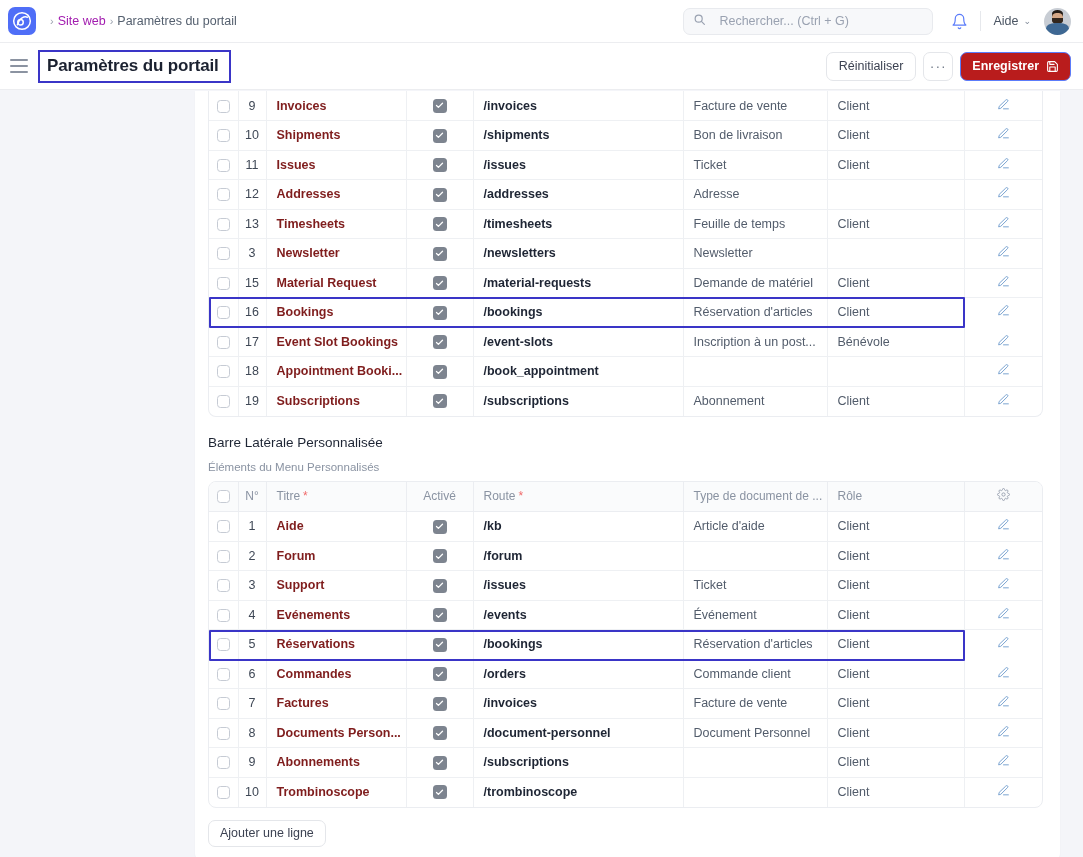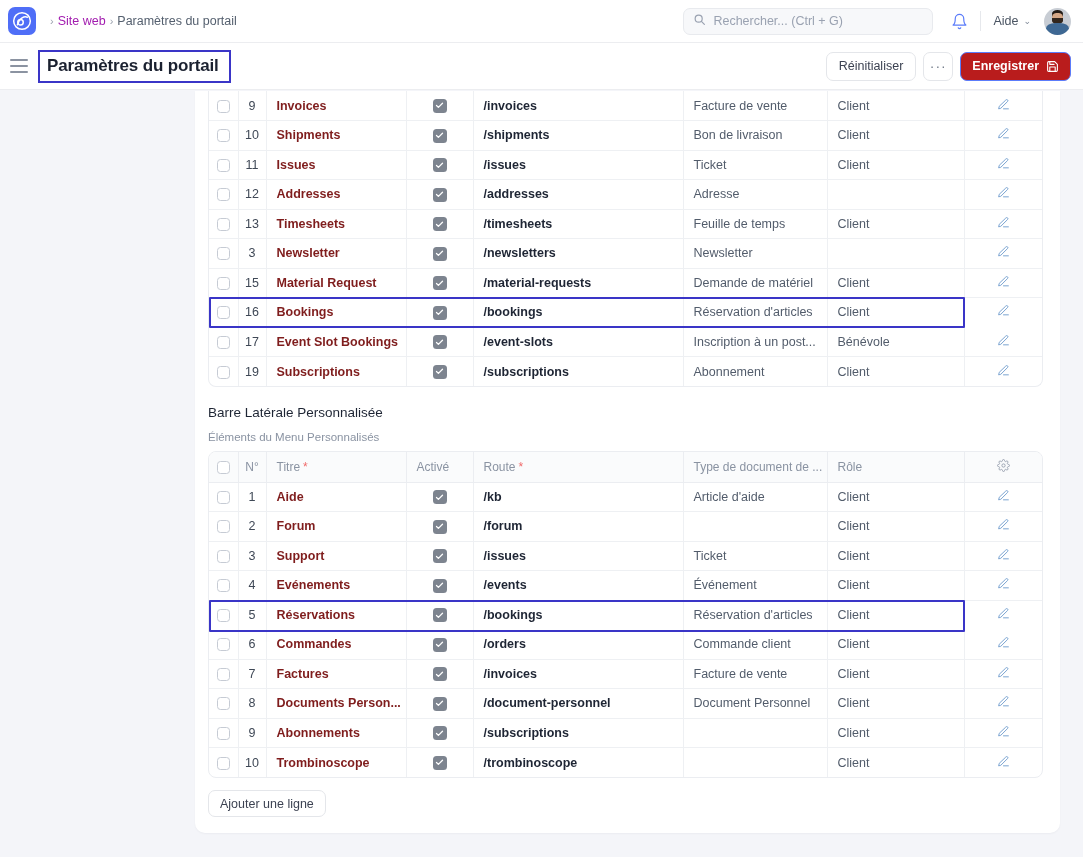--- a/index.html
+++ b/index.html
@@ -32,21 +32,21 @@
   .bc-item:last-child { color: #55606f; }
 
   .nav-spacer { flex: 1 1 auto; }
 
   .search-box {
     width: 250px; height: 27px; background: #f7f8fa;
     border: 1px solid #e8eaee; border-radius: 7px;
     display: flex; align-items: center; padding: 0 9px;
     margin-right: 18px;
   }
-  .search-box .ph { font-size: 12.5px; color: #9aa2b1; margin-left: 7px; }
+  .search-box .ph { font-size: 12.5px; color: #9aa2b1; margin-left: 13px; }
 
   .bell { margin-right: 12px; display: flex; align-items: center; cursor: pointer;}
   .nav-divider { width: 1px; height: 20px; background: #e6e8ec; margin-right: 12px; }
   .help { font-size: 12.5px; color: #4b5563; display: flex; align-items: center; margin-right: 13px; cursor: pointer; }
   .help .caret { margin-left: 5px; font-size: 9px; color: #808a99; }
   .avatar {
     width: 27px; height: 27px; border-radius: 50%;
     background: radial-gradient(circle at 50% 32%, #dfd3c6 0 24%, #c8cdd4 25% 100%);
     overflow: hidden; position: relative; flex: 0 0 auto;
   }
@@ -426,20 +426,39 @@
               <td class="c-idx">17</td>
               <td class="c-title">Event Slot Bookings</td>
               <td class="c-act"><span class="cb-on">
                   <svg width="9" height="9" viewBox="0 0 24 24" fill="none" stroke="#ffffff" stroke-width="3.4" stroke-linecap="round" stroke-linejoin="round">
                     <polyline points="20 6 9 17 4 12"></polyline>
                   </svg>
                 </span></td>
               <td class="c-route">/event-slots</td>
               <td>Inscription à un post...</td>
               <td>Bénévole</td>
+              <td class="c-edit"><span class="pencil">
+                  <svg width="13" height="13" viewBox="0 0 24 24" fill="none" stroke="#6f9ccd" stroke-width="1.7" stroke-linecap="round" stroke-linejoin="round">
+                    <path d="M12 20h9"></path>
+                    <path d="M16.5 3.5a2.1 2.1 0 0 1 3 3L7 19l-4 1 1-4z"></path>
+                  </svg>
+                </span></td>
+            </tr>
+            <tr>
+              <td class="c-check"><span class="cb"></span></td>
+              <td class="c-idx">18</td>
+              <td class="c-title">Appointment Booki...</td>
+              <td class="c-act"><span class="cb-on">
+                  <svg width="9" height="9" viewBox="0 0 24 24" fill="none" stroke="#ffffff" stroke-width="3.4" stroke-linecap="round" stroke-linejoin="round">
+                    <polyline points="20 6 9 17 4 12"></polyline>
+                  </svg>
+                </span></td>
+              <td class="c-route">/book_appointment</td>
+              <td></td>
+              <td></td>
               <td class="c-edit"><span class="pencil">
                   <svg width="13" height="13" viewBox="0 0 24 24" fill="none" stroke="#6f9ccd" stroke-width="1.7" stroke-linecap="round" stroke-linejoin="round">
                     <path d="M12 20h9"></path>
                     <path d="M16.5 3.5a2.1 2.1 0 0 1 3 3L7 19l-4 1 1-4z"></path>
                   </svg>
                 </span></td>
             </tr>
             <tr>
               <td class="c-check"><span class="cb"></span></td>
               <td class="c-idx">19</td>
@@ -479,21 +498,21 @@
             <col class="w-role">
             <col class="w-edit">
         </colgroup>
         <thead>
           <tr>
             <th class="c-check">
               <span class="cb"></span>
             </th>
             <th style="text-align:center;padding:0;">N°</th>
             <th class="h-req"><span>Titre</span><span class="req">*</span></th>
-            <th class="c-act" style="text-align:left;padding:0 10px;">Activé</th>
+            <th class="c-act" style="text-align:center;padding:0 10px;">Activé</th>
             <th class="h-req"><span>Route</span><span class="req">*</span></th>
             <th>Type de document de ...</th>
             <th>Rôle</th>
             <th class="c-edit">
               <span class="gear">
                 <svg width="13" height="13" viewBox="0 0 24 24" fill="none" stroke="#9aa2b1" stroke-width="1.8">
                   <circle cx="12" cy="12" r="3"></circle>
                   <path d="M19.4 15a1.65 1.65 0 0 0 .33 1.82l.06.06a2 2 0 1 1-2.83 2.83l-.06-.06a1.65 1.65 0 0 0-1.82-.33 1.65 1.65 0 0 0-1 1.51V21a2 2 0 0 1-4 0v-.09A1.65 1.65 0 0 0 9 19.4a1.65 1.65 0 0 0-1.82.33l-.06.06a2 2 0 1 1-2.83-2.83l.06-.06A1.65 1.65 0 0 0 4.6 15a1.65 1.65 0 0 0-1.51-1H3a2 2 0 0 1 0-4h.09A1.65 1.65 0 0 0 4.6 9a1.65 1.65 0 0 0-.33-1.82l-.06-.06a2 2 0 1 1 2.83-2.83l.06.06A1.65 1.65 0 0 0 9 4.6a1.65 1.65 0 0 0 1-1.51V3a2 2 0 0 1 4 0v.09a1.65 1.65 0 0 0 1 1.51 1.65 1.65 0 0 0 1.82-.33l.06-.06a2 2 0 1 1 2.83 2.83l-.06.06A1.65 1.65 0 0 0 19.4 9v0a1.65 1.65 0 0 0 1.51 1H21a2 2 0 0 1 0 4h-.09a1.65 1.65 0 0 0-1.51 1z"></path>
                 </svg>
               </span>

